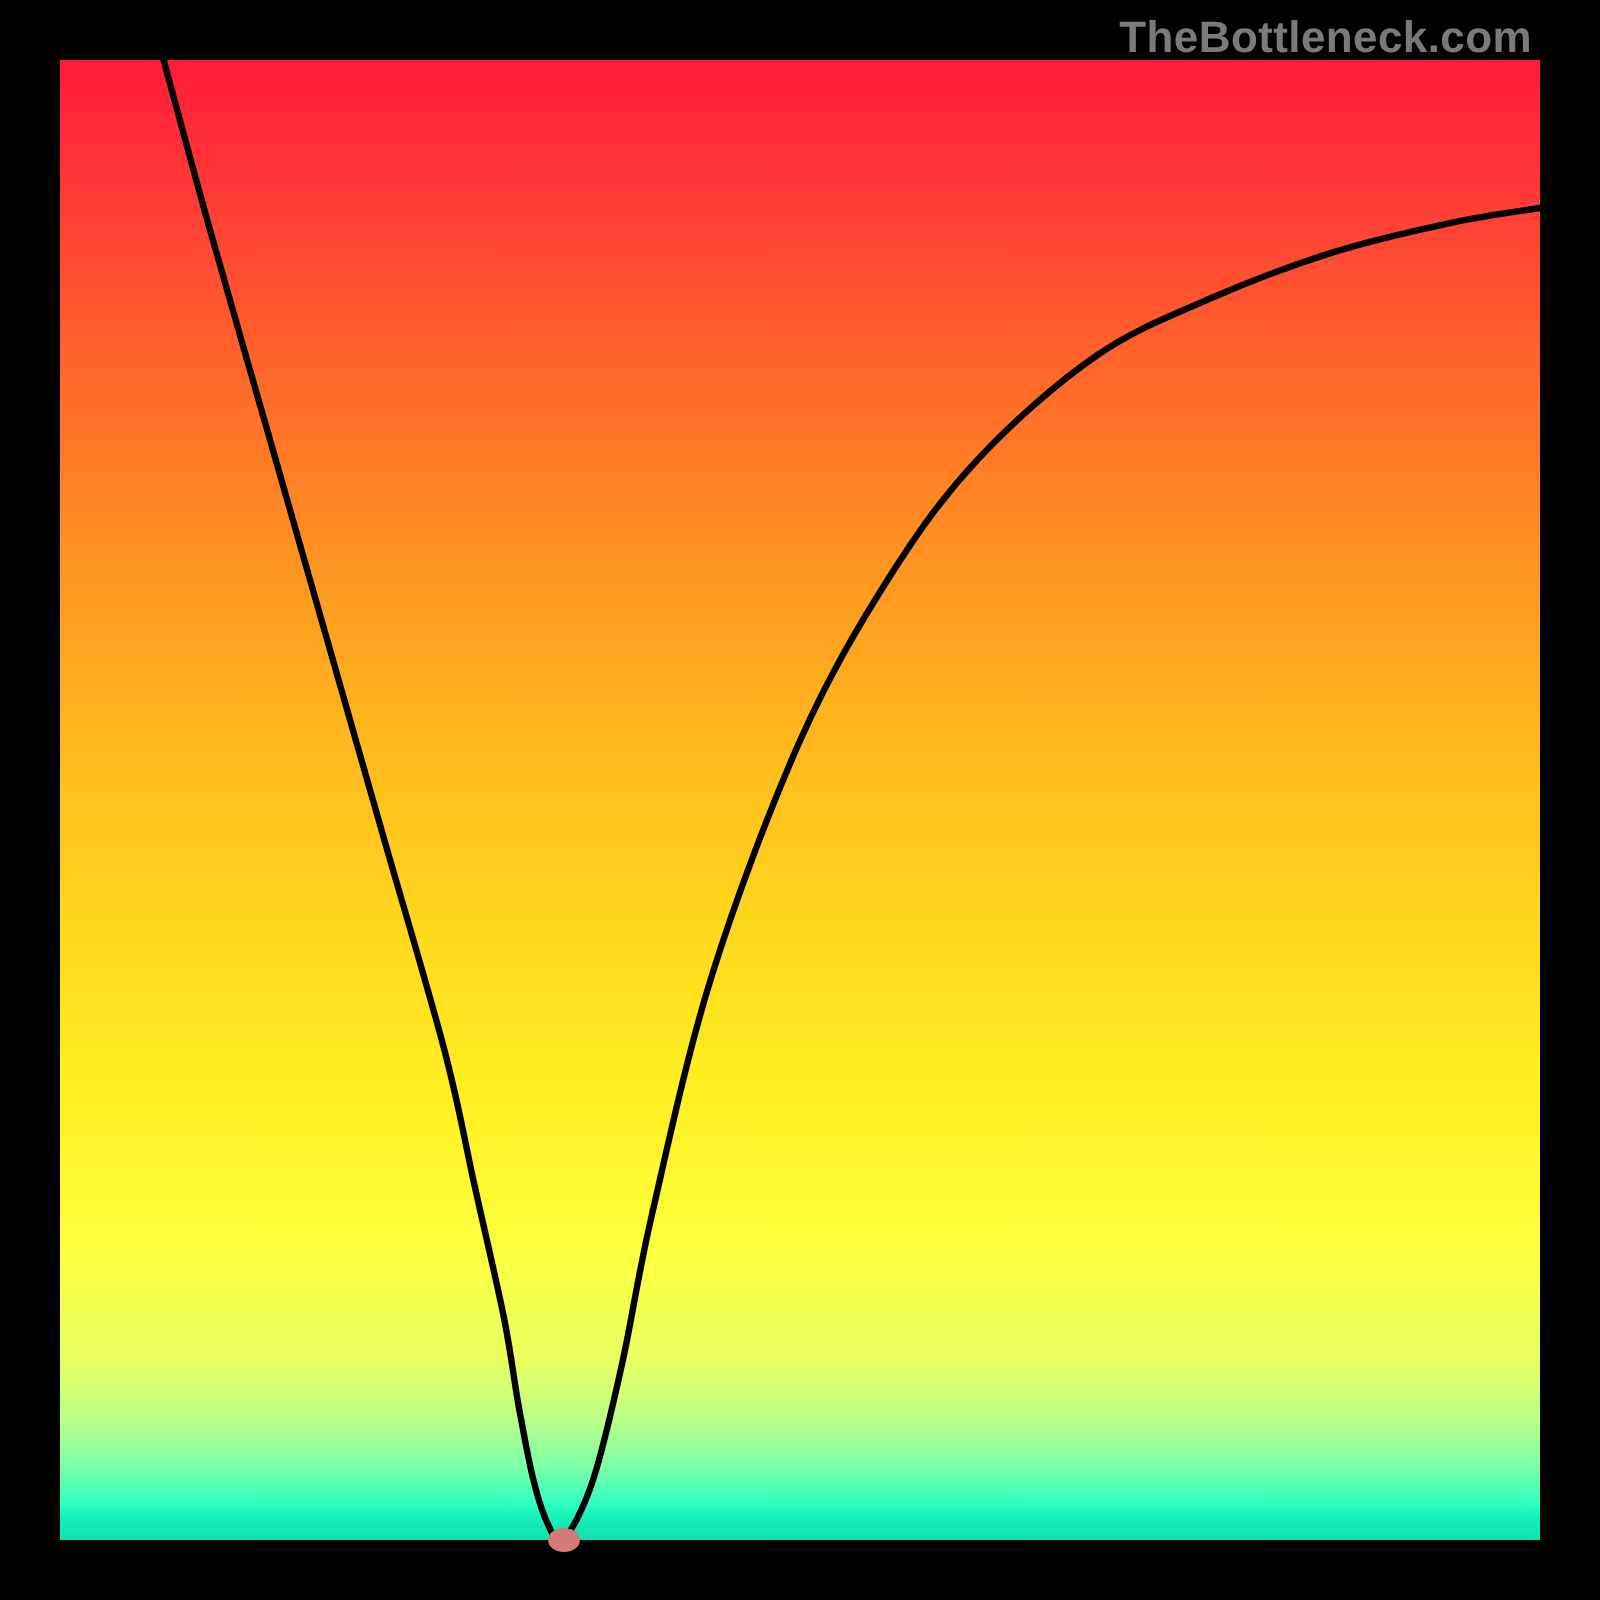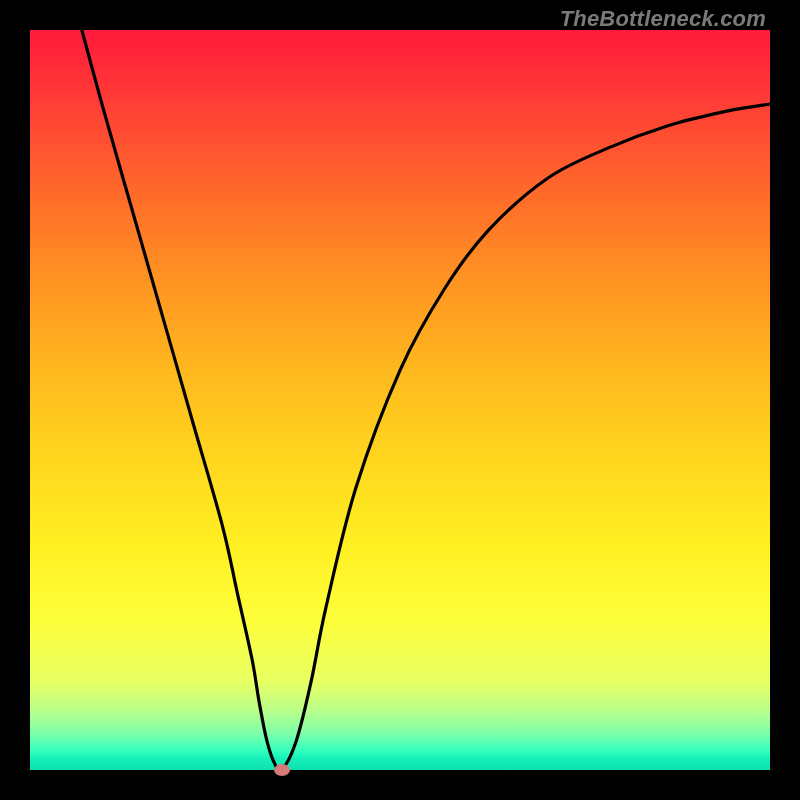--- a/index.html
+++ b/index.html
@@ -36,21 +36,20 @@
   .watermark {
     position: absolute;
     top: 6px;
     right: 34px;
     font-family: Arial, Helvetica, sans-serif;
     font-size: 22px;
     font-weight: bold;
     color: #7a7a7a;
     letter-spacing: 0.2px;
     user-select: none;
-    font-style: italic;
   }
   svg.curve {
     position: absolute;
     left: 0;
     top: 0;
     width: 740px;
     height: 740px;
     overflow: visible;
   }
   .dot {

